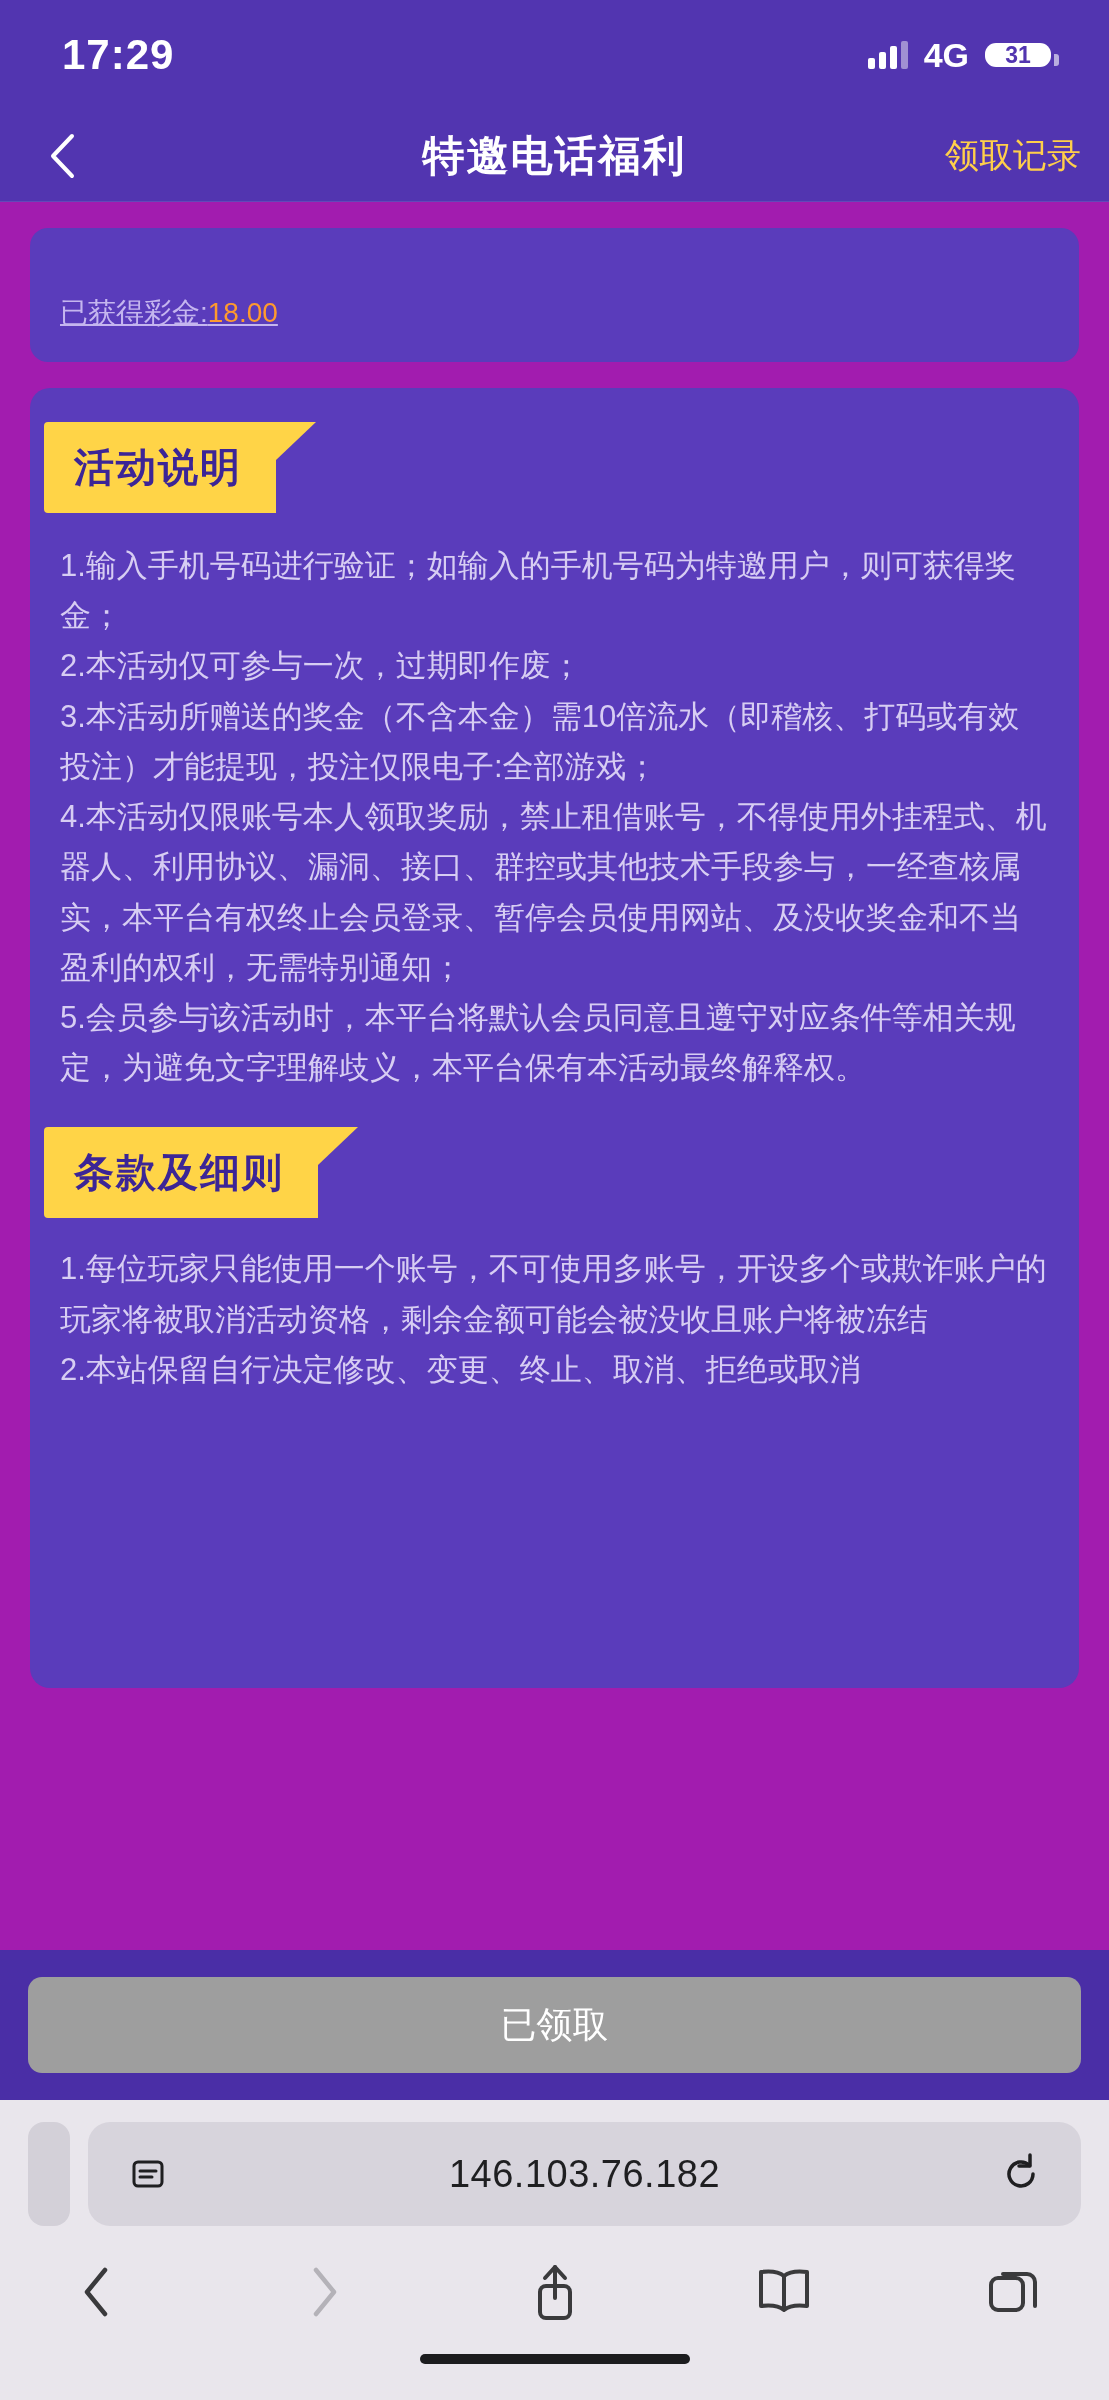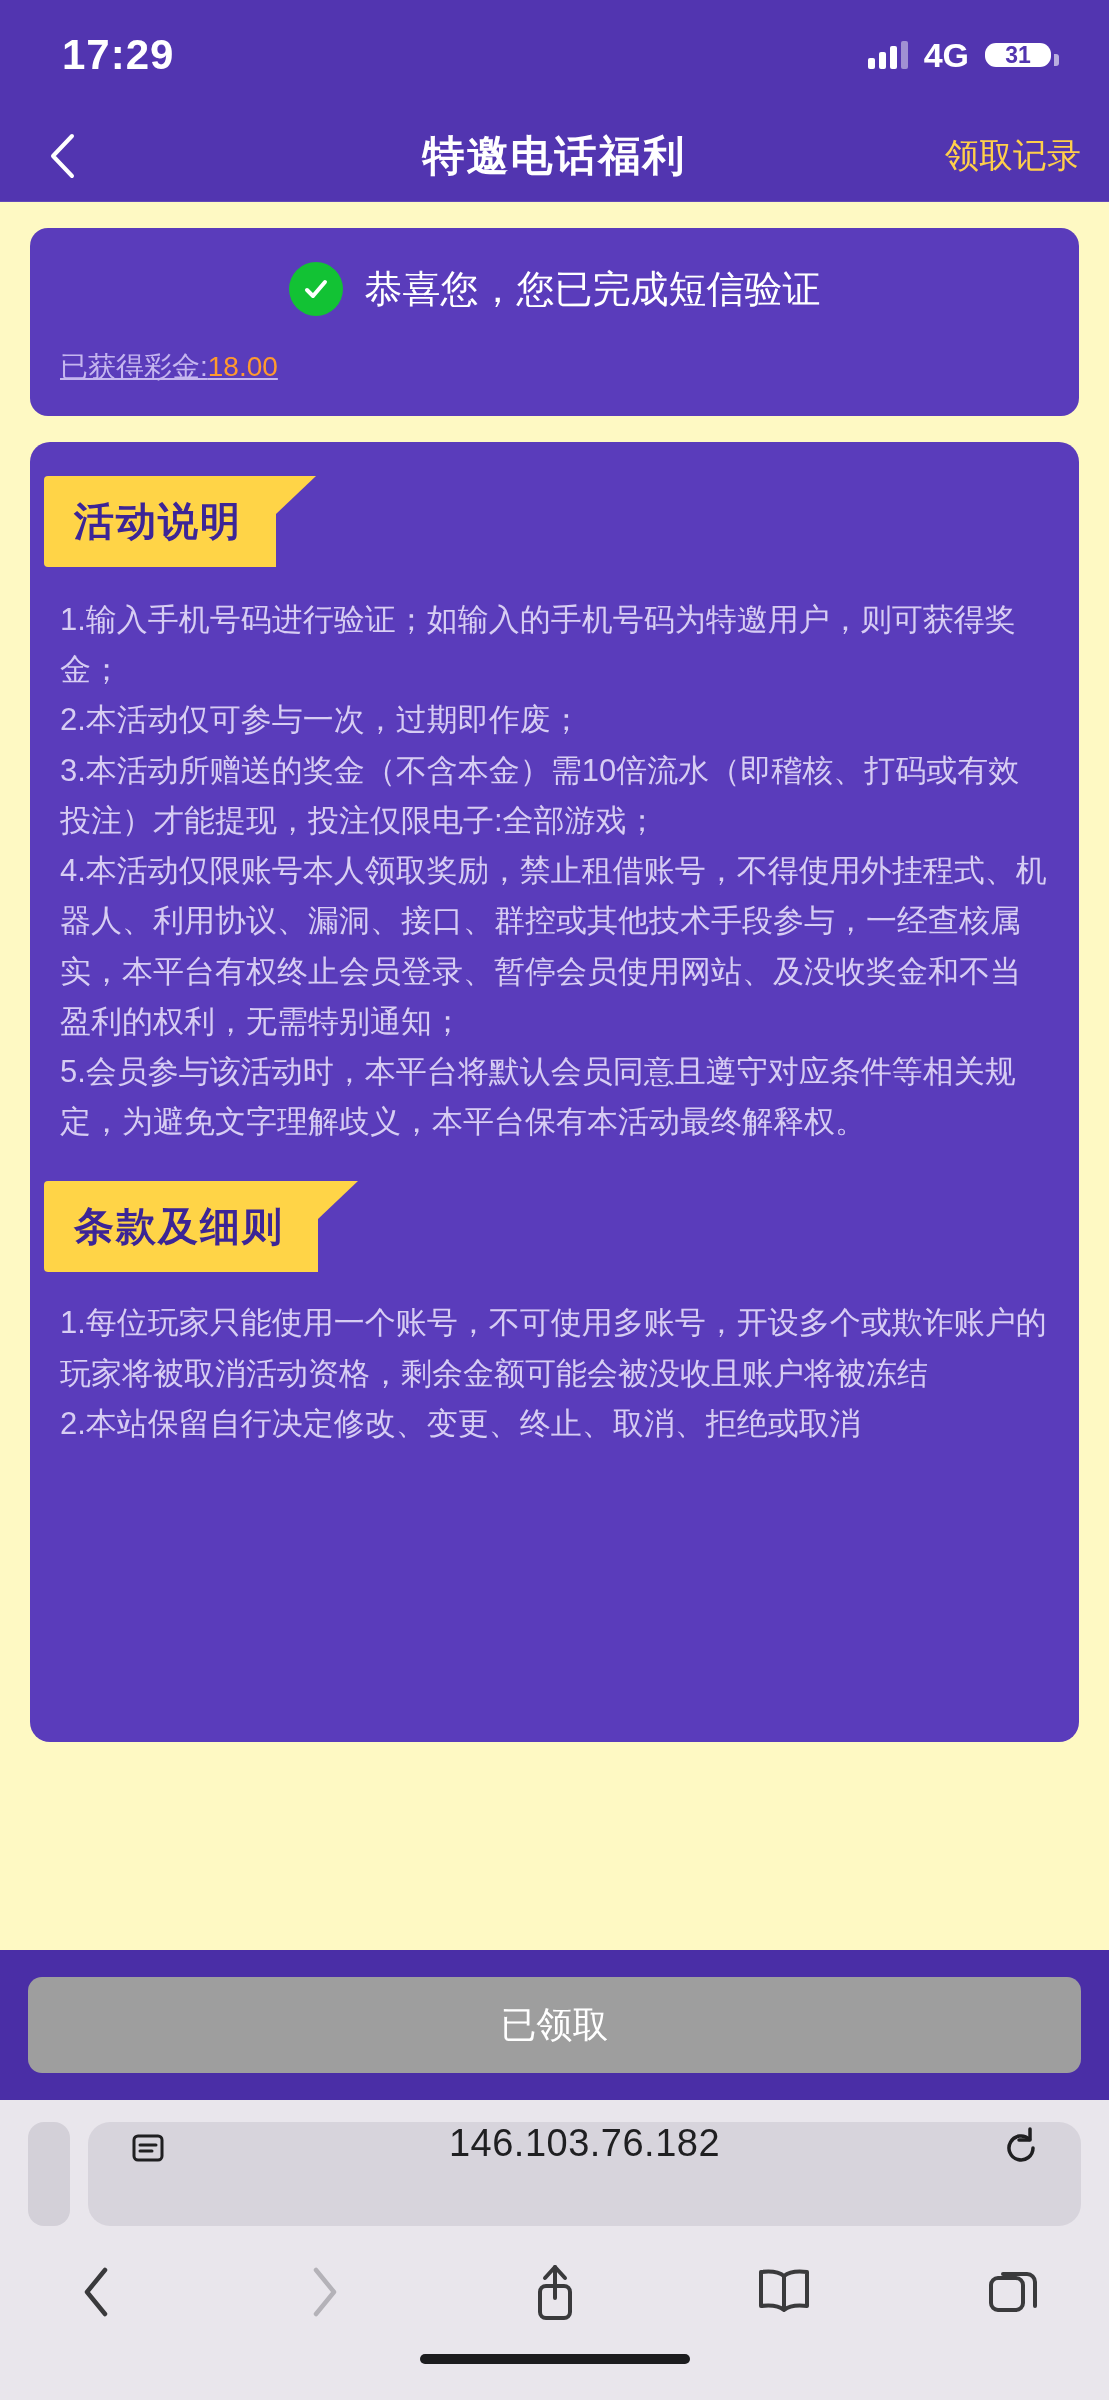--- a/index.html
+++ b/index.html
@@ -7,21 +7,21 @@
     width: 1109px;
     height: 2400px;
     font-family: "Liberation Sans", sans-serif;
     background: #4b2fa8;
     overflow: hidden;
   }
   .phone {
     position: relative;
     width: 1109px;
     height: 2400px;
-    background: #fef9c3;
+    background: #a21caf;
     display: flex;
     flex-direction: column;
   }
 
   
   .status-bar {
     height: 110px;
     flex: 0 0 110px;
     display: flex;
     align-items: center;
@@ -249,21 +249,21 @@
     background: #d3d0d8;
     border-radius: 16px;
     flex: 0 0 42px;
   }
   .url-bar {
     flex: 1 1 auto;
     height: 104px;
     background: #d7d4dc;
     border-radius: 22px;
     display: flex;
-    align-items: flex-start;
+    align-items: center;
     justify-content: space-between;
     padding: 0 34px;
   }
   .url-text {
     flex: 1 1 auto;
     text-align: center;
     font-size: 38px;
     color: #1f1f21;
     letter-spacing: .5px;
   }
@@ -314,28 +314,20 @@
         <polyline points="25,5 6,25 25,45" fill="none" stroke="#ffffff" stroke-width="4" stroke-linecap="round" stroke-linejoin="round"></polyline>
       </svg>
     </div>
     <div class="nav-title">特邀电话福利</div>
     <div class="nav-action">领取记录</div>
   </div>
 
   <div class="content">
 
     <div class="success-card">
-      <div class="success-row">
-        <span class="check-circle">
-          <svg width="32" height="32" viewBox="0 0 32 32">
-            <polyline points="7,17 13,23 25,9" fill="none" stroke="#ffffff" stroke-width="4" stroke-linecap="round" stroke-linejoin="round"></polyline>
-          </svg>
-        </span>
-        <span class="success-text">恭喜您，您已完成短信验证</span>
-      </div>
       <div class="bonus-row">
         <span>已获得彩金:</span><span class="amount">18.00</span>
       </div>
     </div>
 
     <div class="info-card">
       <div class="ribbon">活动说明</div>
       <div class="para">1.输入手机号码进行验证；如输入的手机号码为特邀用户，则可获得奖金；
 2.本活动仅可参与一次，过期即作废；
 3.本活动所赠送的奖金（不含本金）需10倍流水（即稽核、打码或有效投注）才能提现，投注仅限电子:全部游戏；

